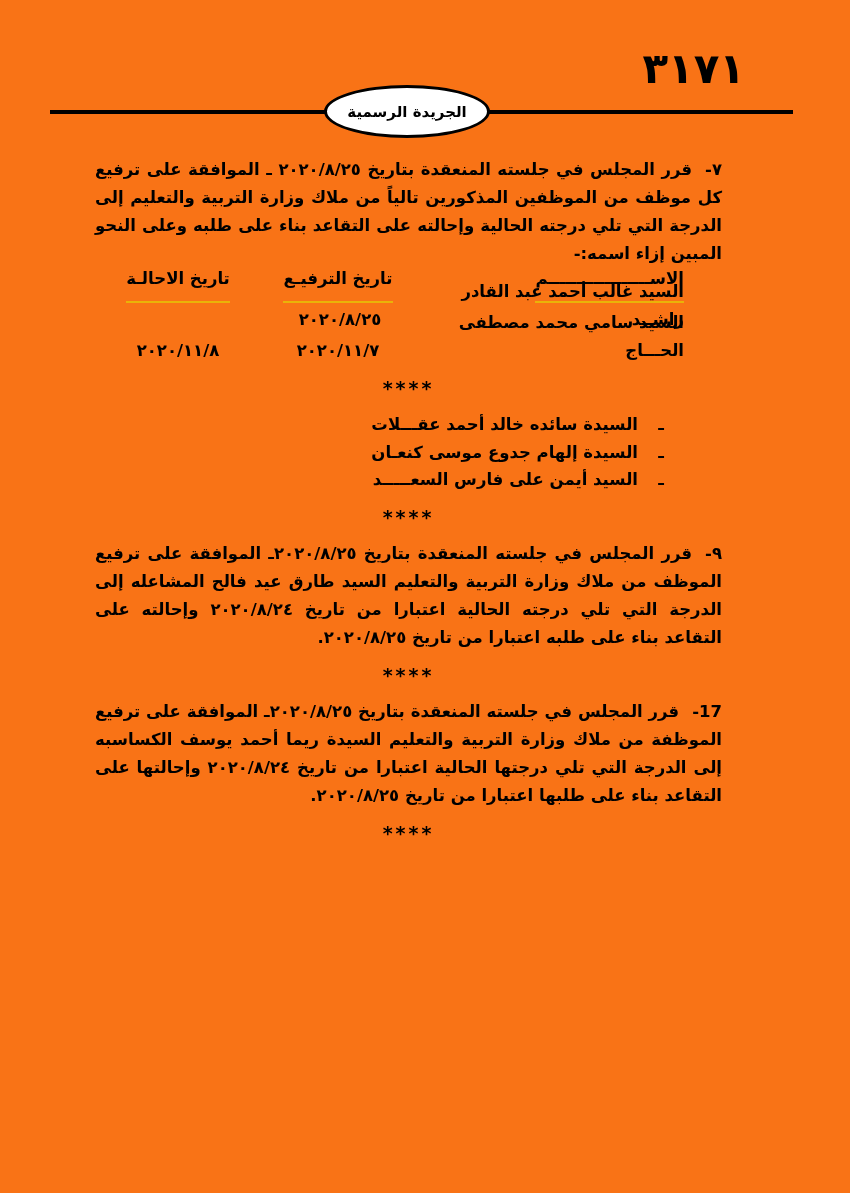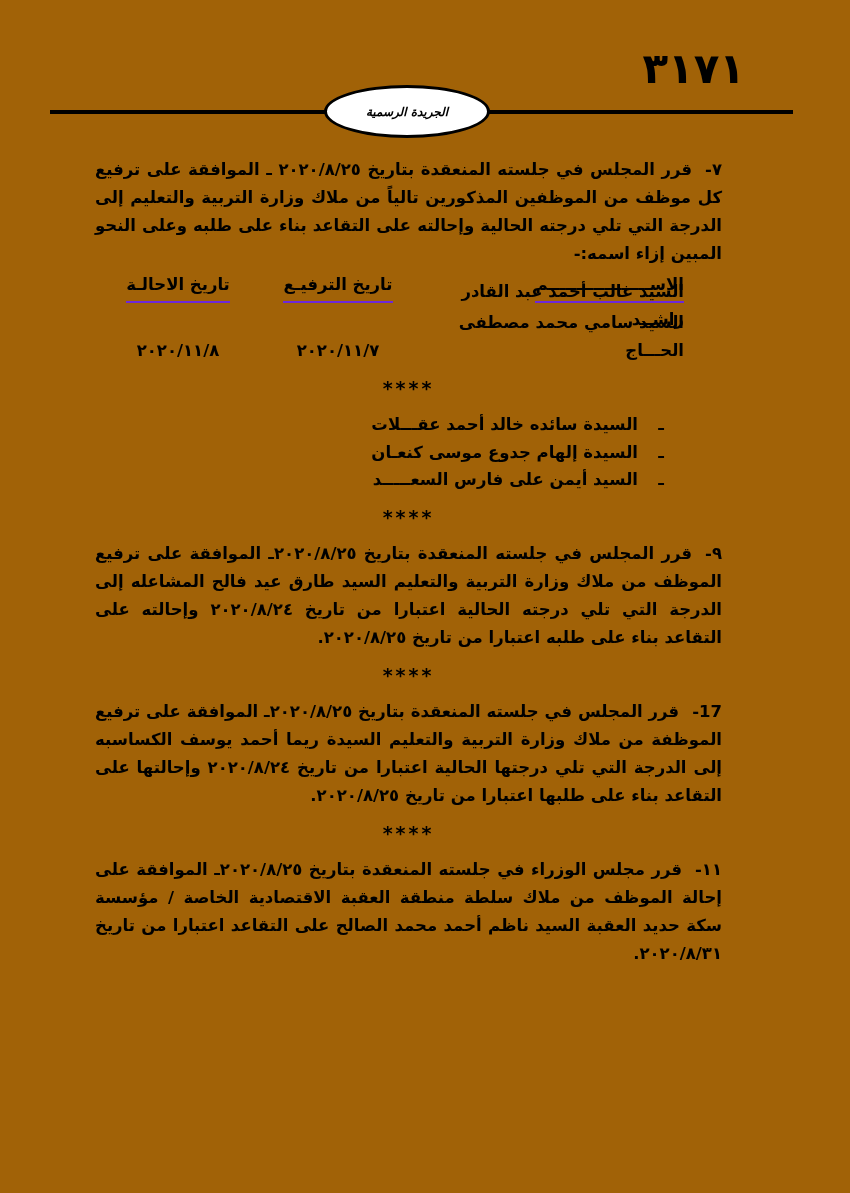--- a/index.html
+++ b/index.html
@@ -1,52 +1,52 @@
 <!DOCTYPE html>
 <html lang="ar"><head>
 <meta charset="utf-8">
 <style>
   html,body { margin:0; padding:0; background:#e8e8e8; }
   .page {
     position:relative; width:850px; height:1193px; margin:0 auto;
-    background:#a16207; color:#000;
+    background:#f97316; color:#000;
     font-family:"DejaVu Sans", sans-serif; font-weight:bold;
     overflow:hidden;
   }
   .page-number {
     position:absolute; top:48px; right:105px;
     font-size:42px; line-height:1; direction:rtl; letter-spacing:2px;
   }
   .rule {
     position:absolute; top:110px; left:50px; width:743px; height:4px;
     background:#000;
   }
   .badge {
     position:absolute; top:85px; left:324px; width:160px; height:47px;
     background:#fff; border:3.5px solid #000; border-radius:50%;
     display:flex; align-items:center; justify-content:center;
-    font-size:12px; direction:rtl;font-style:italic;
+    font-size:15px; direction:rtl;
   }
   .content {
     position:absolute; top:146px; right:128px; width:627px;
     direction:rtl; text-align:justify;
     font-size:16.5px; line-height:28px;
   }
   .item { margin:10px 0 4px 0; }
   .item-num { padding-left:13px; white-space:nowrap; }
   .sep {
     text-align:center; font-size:19px; letter-spacing:3px;
     margin:10px 0 10px 0; line-height:26px;
   }
   .ptable { margin:3px 38px 8px 0; }
   .trow { display:flex; direction:rtl; align-items:flex-end; height:31px; }
   .tc-name { width:265px; text-align:right; }
   .tc-promo { width:162px; text-align:center; }
   .tc-ref { width:158px; text-align:center; }
-  .trow.head span { border-bottom:2px solid #6d28d9; padding-bottom:2px; display:inline-block; }
+  .trow.head span { border-bottom:2px solid #eab308; padding-bottom:8px; display:inline-block; }
   .tc-promo, .tc-ref { letter-spacing:2px; }
   .names { list-style:none; margin:2px 58px 8px 0; padding:0; }
   .names li { display:flex; direction:rtl; line-height:27.5px; }
   .dash-bullet { width:26px; }
 </style>
 </head>
 <body>
 
 <div class="page">
 
@@ -62,20 +62,21 @@
     <p class="item"><span class="item-num">٧-</span><span>قرر المجلس في جلسته المنعقدة بتاريخ ٢٠٢٠/٨/٢٥ ـ الموافقة على ترفيع كل موظف من الموظفين المذكورين تالياً من ملاك وزارة التربية والتعليم إلى الدرجة التي تلي درجته الحالية وإحالته على التقاعد بناء على طلبه وعلى النحو المبين إزاء اسمه:-</span></p>
 
     <div class="ptable">
       <div class="trow head">
         <div class="tc-name"><span>الاســــــــــــــــــم</span></div>
         <div class="tc-promo"><span>تاريخ الترفيـع</span></div>
         <div class="tc-ref"><span>تاريخ الاحالـة</span></div>
       </div>
       <div class="trow">
         <div class="tc-name">السيد غالب أحمد عبد القادر راشــد</div>
+        <div class="tc-ref">٢٠٢٠/٨/٢٥</div>
       </div>
       <div class="trow">
         <div class="tc-name">السيد سامي محمد مصطفى الحـــاج</div>
         <div class="tc-promo">٢٠٢٠/١١/٧</div>
         <div class="tc-ref">٢٠٢٠/١١/٨</div>
       </div>
     </div>
 
     <div class="sep">****</div>
 
@@ -98,16 +99,15 @@
     <div class="sep">****</div>
 
     <p class="item"><span class="item-num">٩-</span><span>قرر المجلس في جلسته المنعقدة بتاريخ ٢٠٢٠/٨/٢٥ـ الموافقة على ترفيع الموظف من ملاك وزارة التربية والتعليم السيد طارق عيد فالح المشاعله إلى الدرجة التي تلي درجته الحالية اعتبارا من تاريخ ٢٠٢٠/٨/٢٤ وإحالته على التقاعد بناء على طلبه اعتبارا من تاريخ ٢٠٢٠/٨/٢٥.</span></p>
 
     <div class="sep">****</div>
 
     <p class="item"><span class="item-num">17-</span><span>قرر المجلس في جلسته المنعقدة بتاريخ ٢٠٢٠/٨/٢٥ـ الموافقة على ترفيع الموظفة من ملاك وزارة التربية والتعليم السيدة ريما أحمد يوسف الكساسبه إلى الدرجة التي تلي درجتها الحالية اعتبارا من تاريخ ٢٠٢٠/٨/٢٤ وإحالتها على التقاعد بناء على طلبها اعتبارا من تاريخ ٢٠٢٠/٨/٢٥.</span></p>
 
     <div class="sep">****</div>
 
-    <p class="item"><span class="item-num">١١-</span><span>قرر مجلس الوزراء في جلسته المنعقدة بتاريخ ٢٠٢٠/٨/٢٥ـ الموافقة على إحالة الموظف من ملاك سلطة منطقة العقبة الاقتصادية الخاصة / مؤسسة سكة حديد العقبة السيد ناظم أحمد محمد الصالح على التقاعد اعتبارا من تاريخ ٢٠٢٠/٨/٣١.</span></p>
 
   </div>
 </div>
 
 </body></html>

